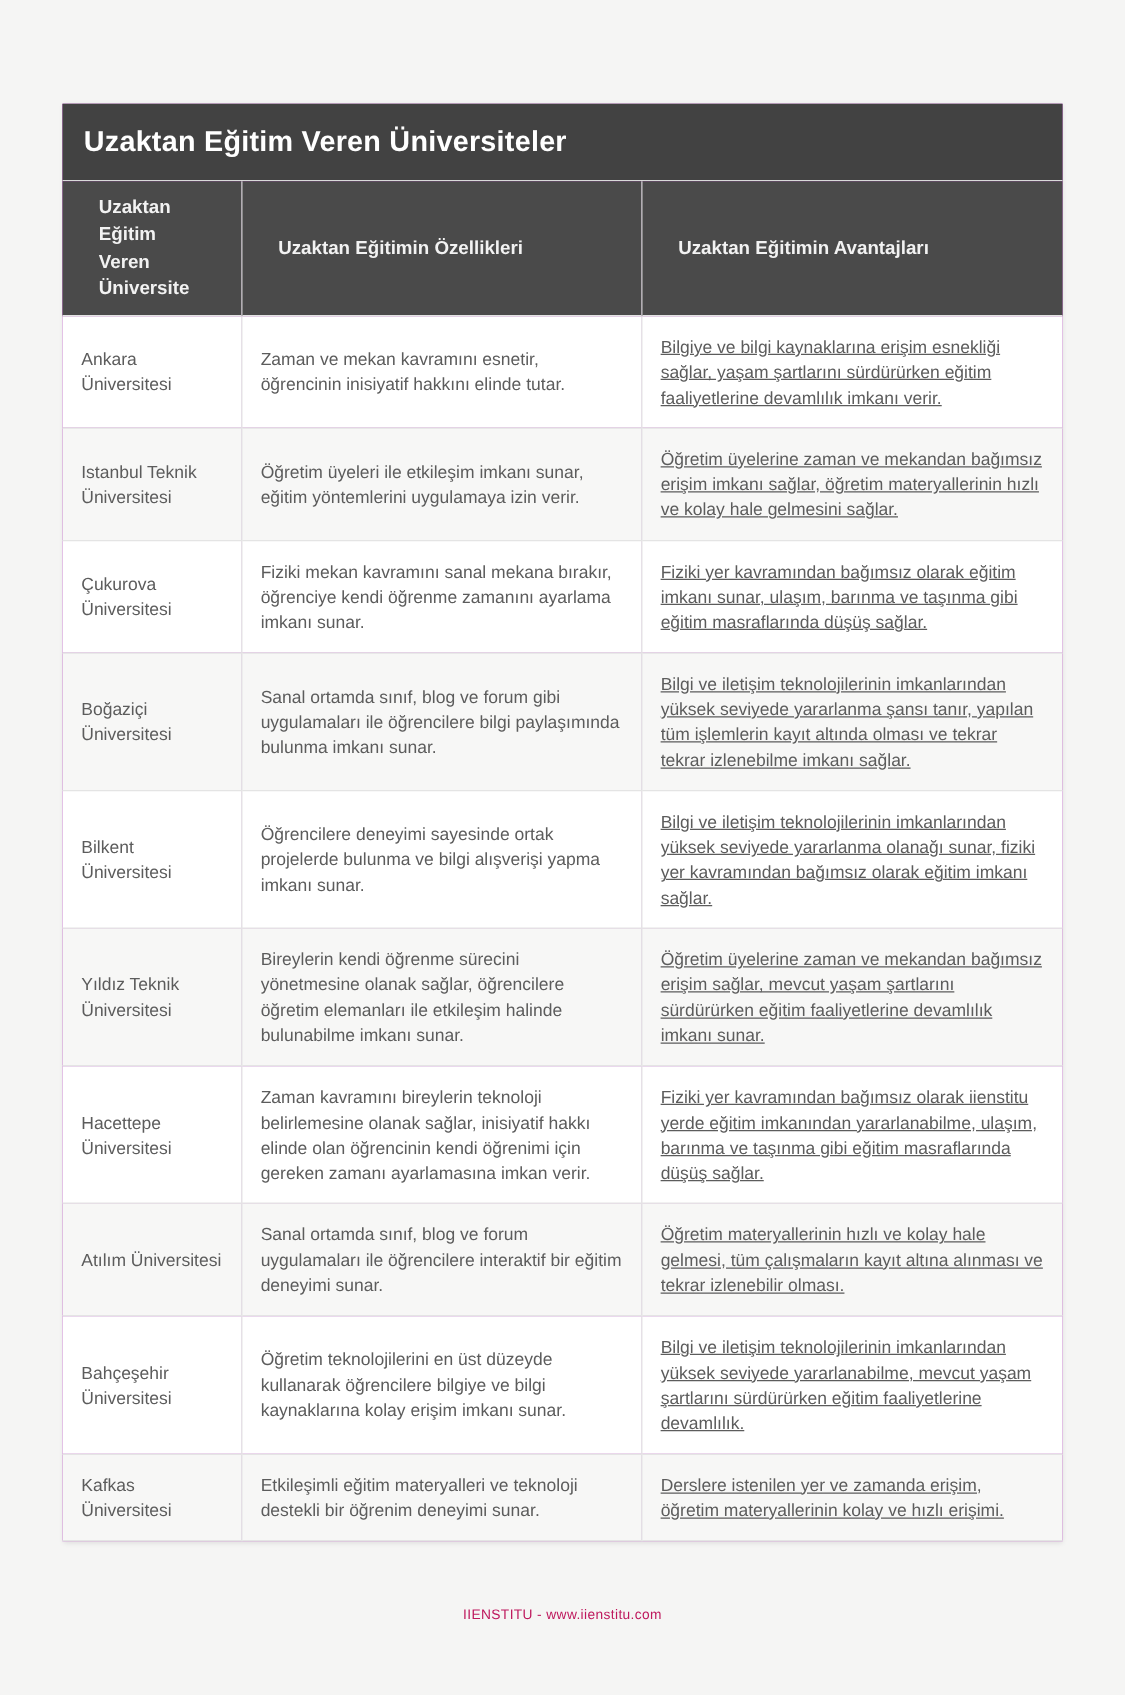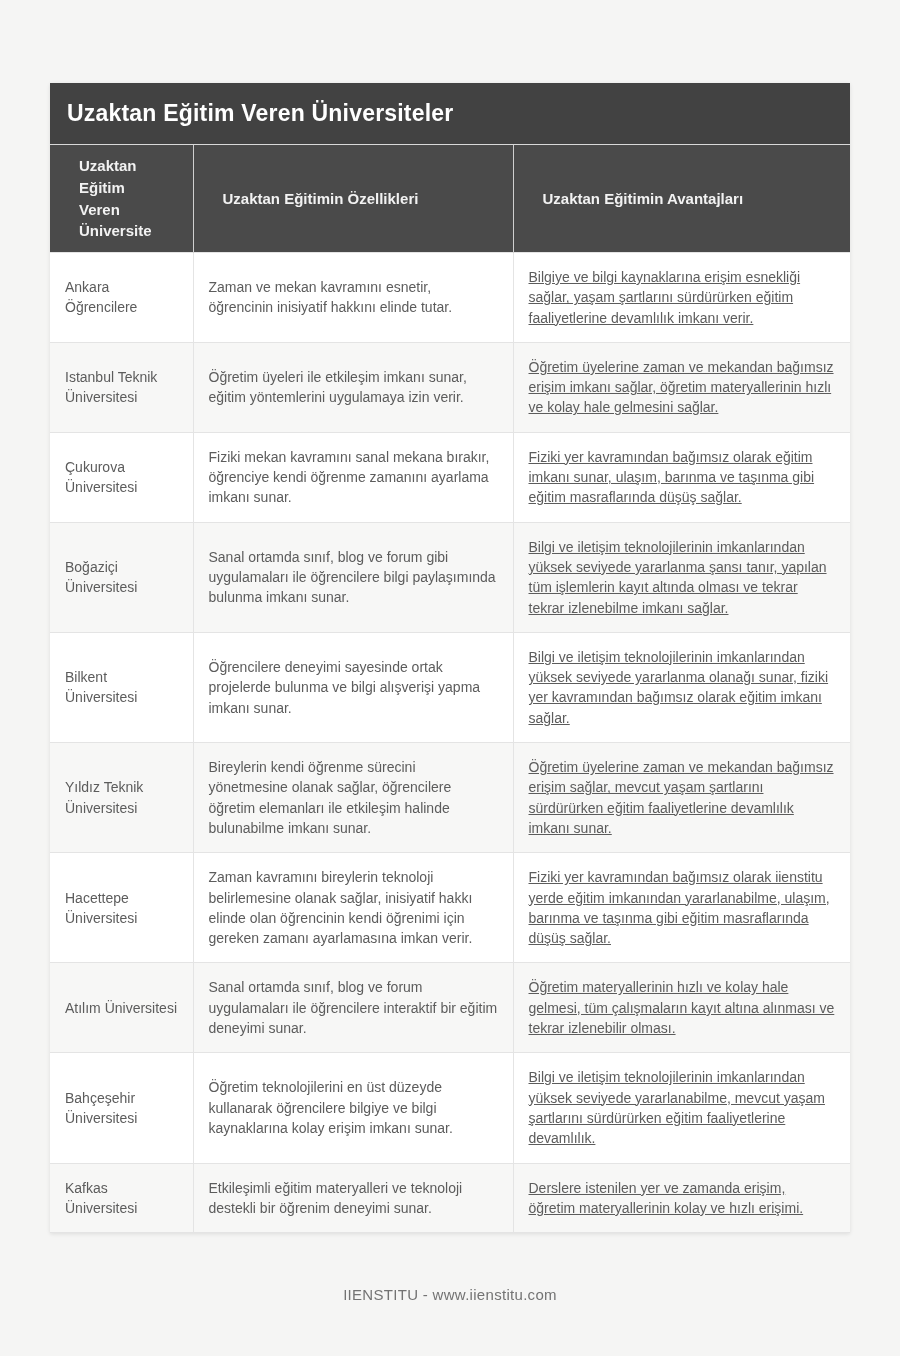--- a/index.html
+++ b/index.html
@@ -63,22 +63,22 @@
   tbody tr:nth-child(even) td { background: #f7f7f6; }
   tbody td:first-child { border-left: none; }
   tbody td:last-child { border-right: none; text-decoration: underline; }
   tbody tr:last-child td { border-bottom: 1px solid #e4e4e4; }
   .footer {
     position: absolute;
     top: 1286px;
     left: 0;
     width: 900px;
     text-align: center;
-    font-size: 15px;
-    color: #737373;
+    font-size: 11px;
+    color: #be185d;
     letter-spacing: 0.3px;
   }
 </style>
 </head>
 <body>
 
 <div class="card">
   <div class="title-bar">Uzaktan Eğitim Veren Üniversiteler</div>
   <table>
     <colgroup>
@@ -88,21 +88,21 @@
       </colgroup>
     <thead>
       <tr>
         <th>Uzaktan Eğitim Veren Üniversite</th>
         <th>Uzaktan Eğitimin Özellikleri</th>
         <th>Uzaktan Eğitimin Avantajları</th>
       </tr>
     </thead>
     <tbody>
       <tr>
-        <td>Ankara Öğrencilere</td>
+        <td>Ankara Üniversitesi</td>
         <td>Zaman ve mekan kavramını esnetir, öğrencinin inisiyatif hakkını elinde tutar.</td>
         <td>Bilgiye ve bilgi kaynaklarına erişim esnekliği sağlar, yaşam şartlarını sürdürürken eğitim faaliyetlerine devamlılık imkanı verir.</td>
       </tr>
       <tr>
         <td>Istanbul Teknik Üniversitesi</td>
         <td>Öğretim üyeleri ile etkileşim imkanı sunar, eğitim yöntemlerini uygulamaya izin verir.</td>
         <td>Öğretim üyelerine zaman ve mekandan bağımsız erişim imkanı sağlar, öğretim materyallerinin hızlı ve kolay hale gelmesini sağlar.</td>
       </tr>
       <tr>
         <td>Çukurova Üniversitesi</td>

